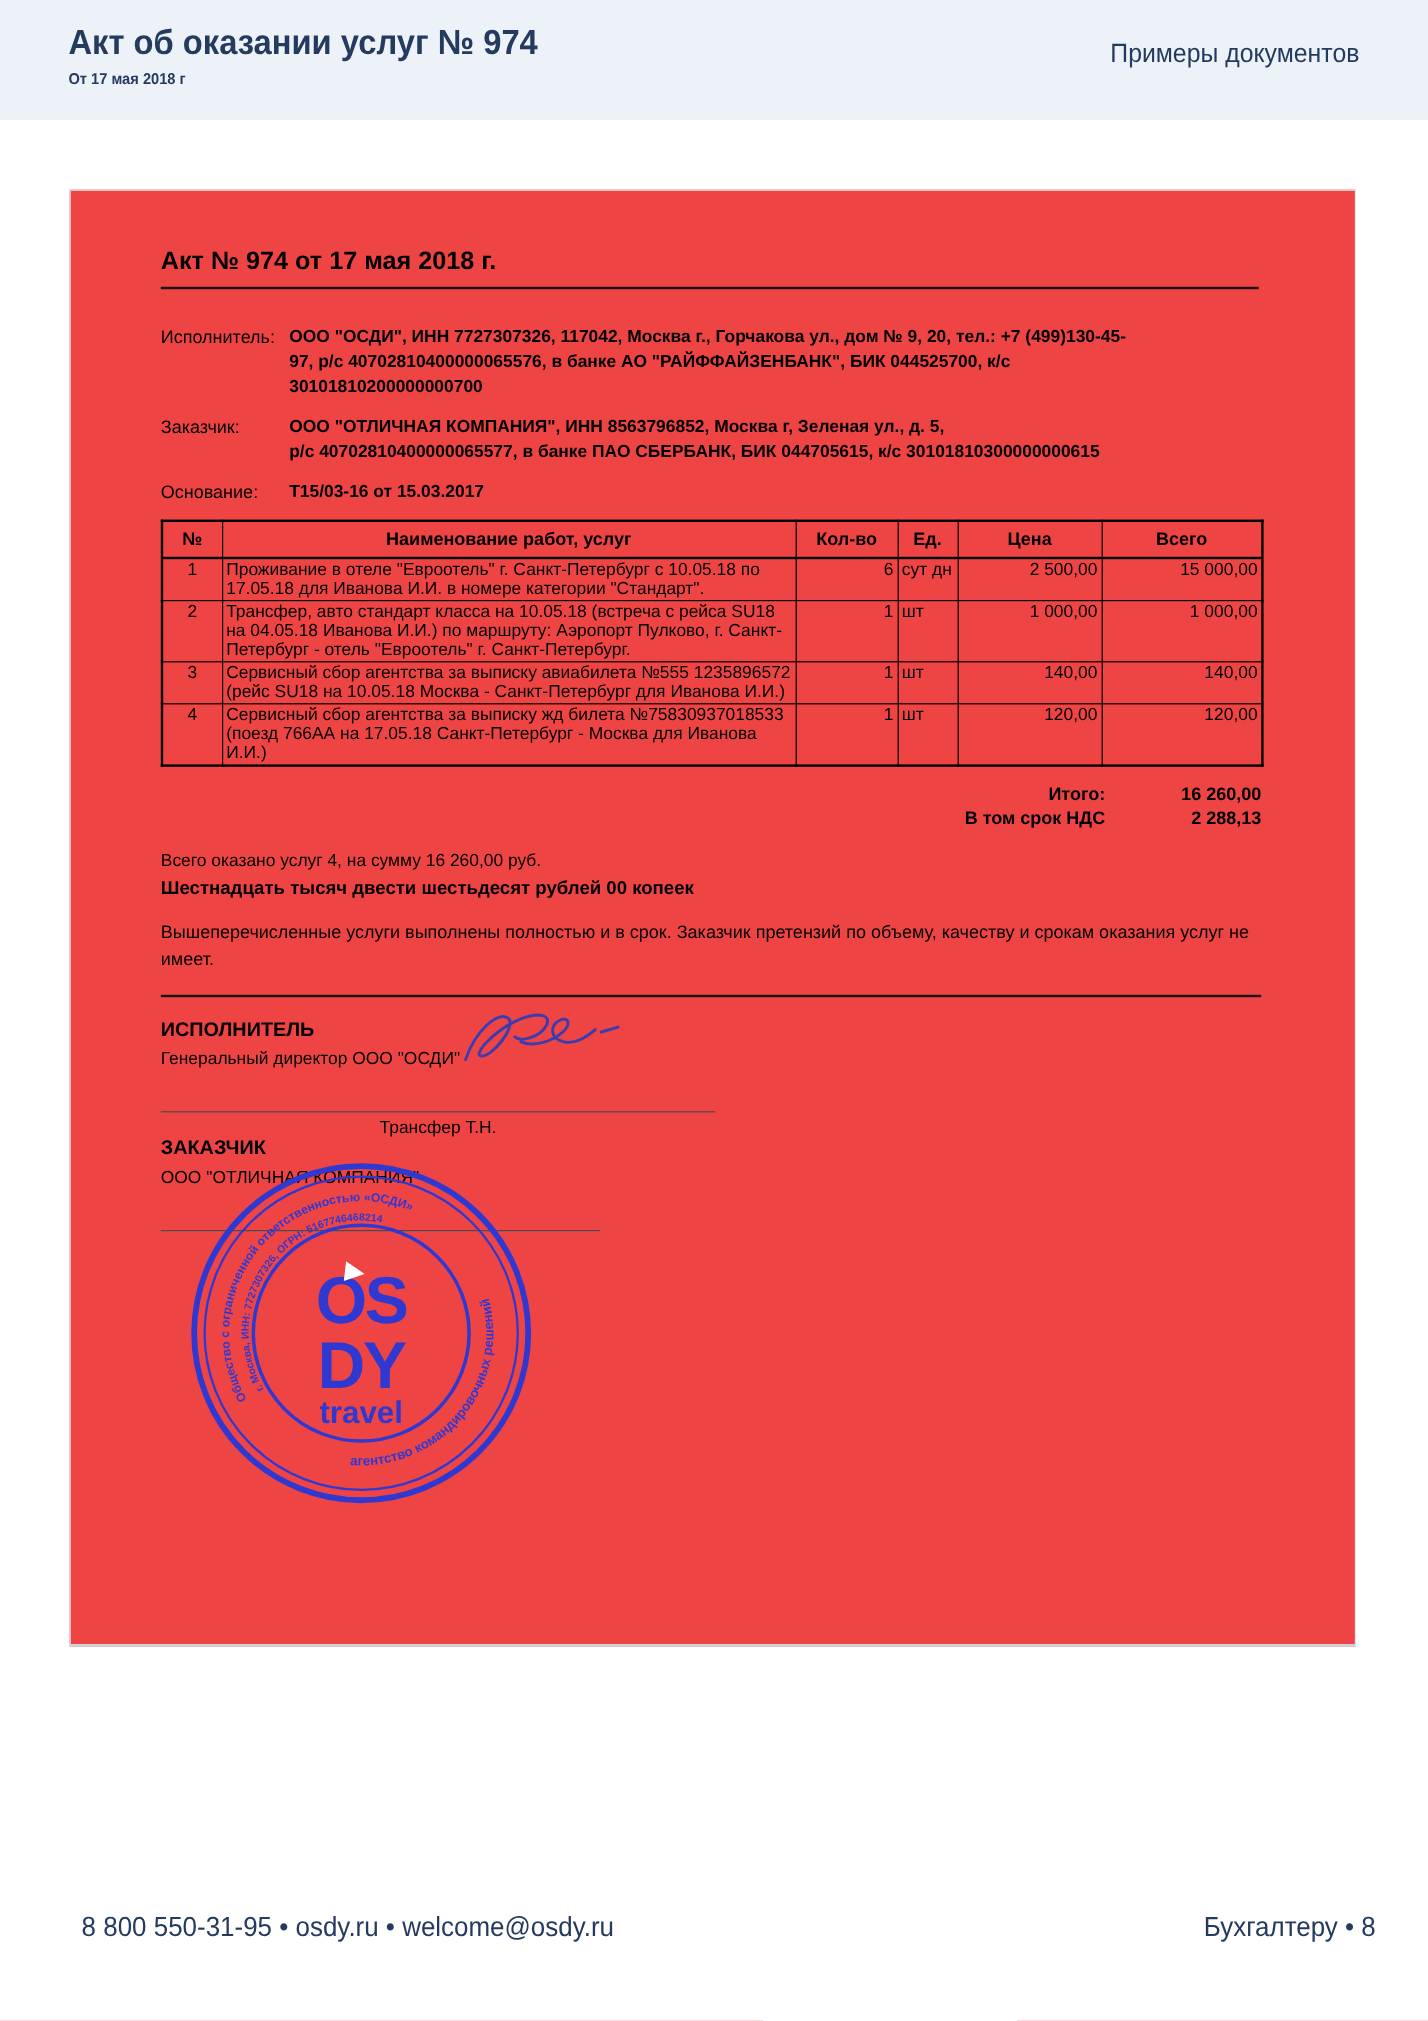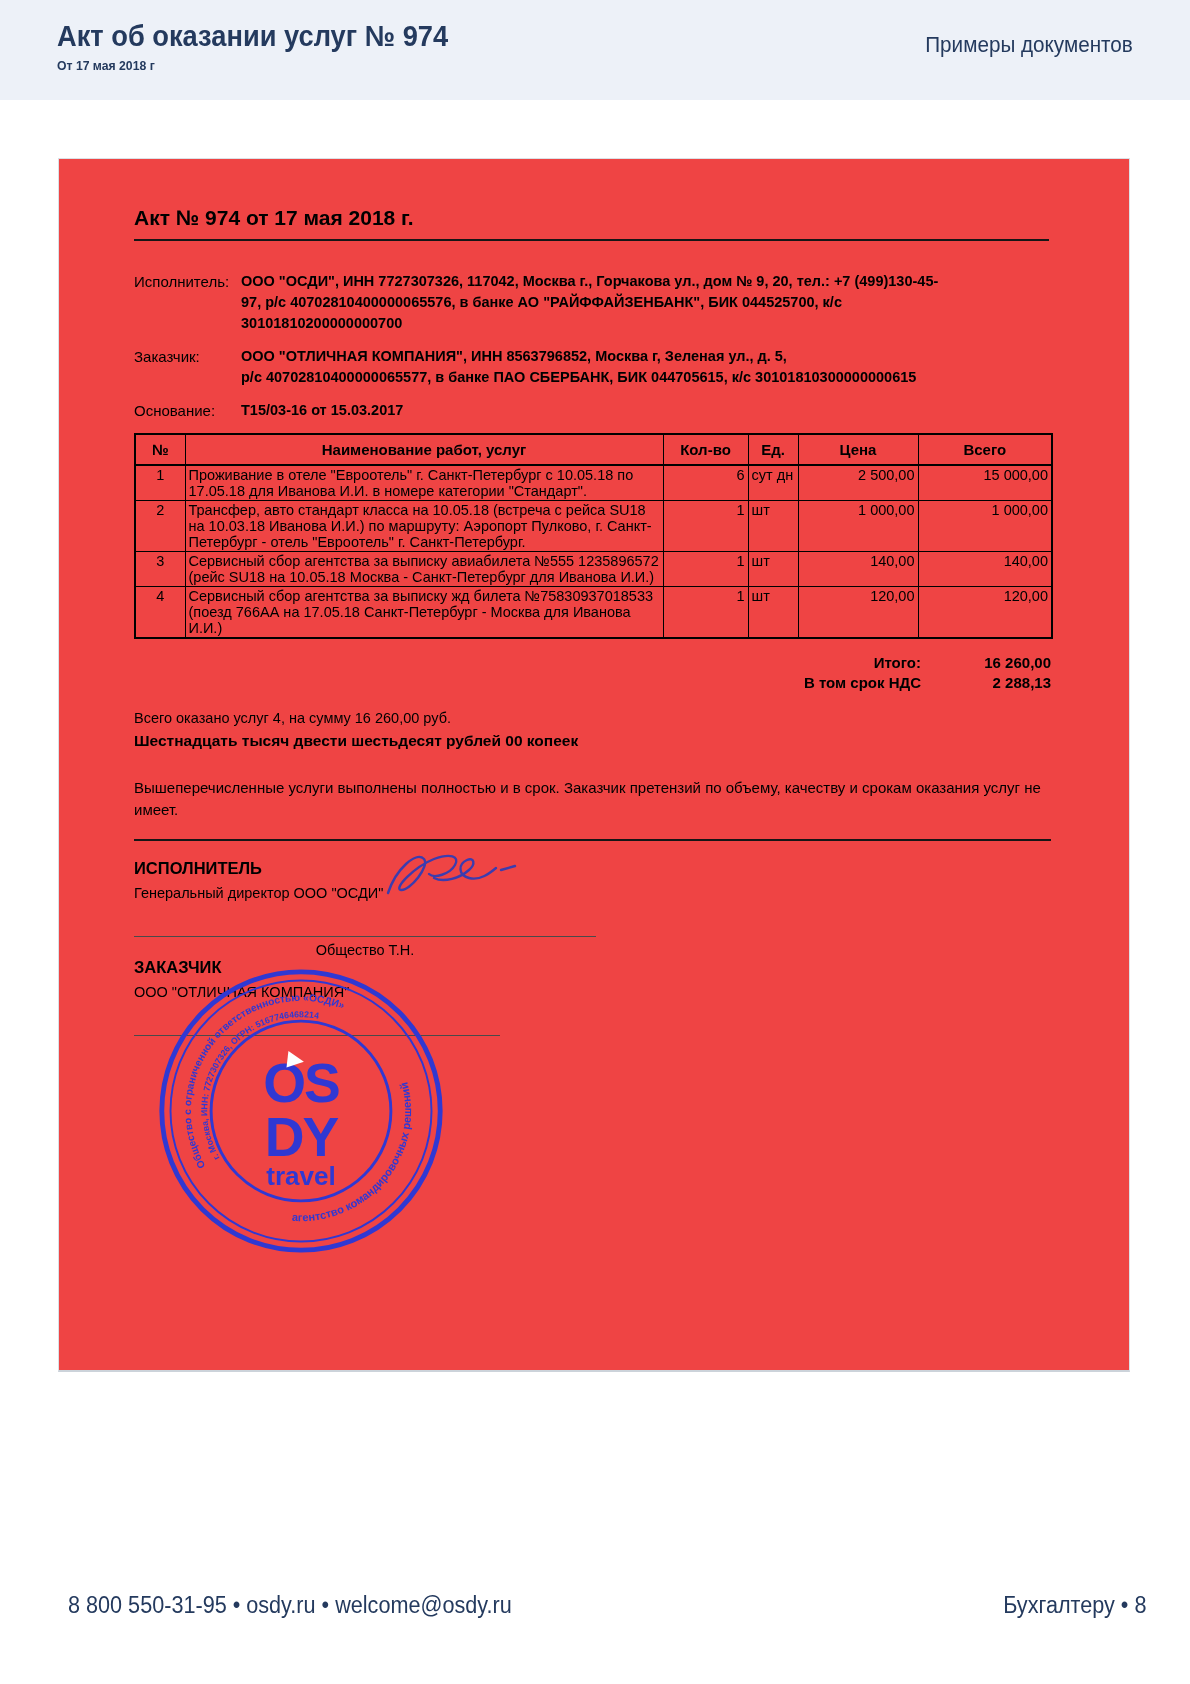--- a/index.html
+++ b/index.html
@@ -67,21 +67,21 @@
   td.c-price, td.c-sum { text-align:right; }
 
   
   .totals { width:917px; margin-top:14px; }
   .totals-row { display:flex; justify-content:flex-end; line-height:20px; }
   .totals-label { font-size:15px; font-weight:bold; text-align:right; }
   .totals-value { flex:0 0 130px; font-size:15px; font-weight:bold; text-align:right; }
 
   .summary-line { margin:16px 0 0 0; font-size:14.5px; line-height:19px; }
   .amount-words { margin:2px 0 0 0; font-size:15.5px; font-weight:bold; line-height:21px; }
-  .claims { margin:26px 0 0 0; width:917px; font-size:15px; line-height:22px; }
+  .claims { margin:16px 0 0 0; width:917px; font-size:15px; line-height:22px; }
 
   .sign-divider { height:2px; background:#161616; margin-top:18px; width:917px; }
 
   
   .sign-grid { display:flex; justify-content:space-between; width:917px; margin-top:18px;flex-direction:column; }
   .sign-col-left  { width:462px; position:relative; }
   .sign-col-right { width:366px; }
   .sign-heading { font-size:16.5px; font-weight:bold; }
   .sign-sub { margin-top:7px; font-size:14.5px; }
   .sign-line { border-top:1px solid #4a4a4a; margin-top:35px; }
@@ -158,21 +158,21 @@
       <tr>
         <td class="c-num">1</td>
         <td class="c-name">Проживание в отеле "Евроотель" г. Санкт-Петербург с 10.05.18 по 17.05.18 для Иванова И.И. в номере категории "Стандарт".</td>
         <td class="c-qty">6</td>
         <td class="c-unit">сут дн</td>
         <td class="c-price">2 500,00</td>
         <td class="c-sum">15 000,00</td>
       </tr>
       <tr>
         <td class="c-num">2</td>
-        <td class="c-name">Трансфер, авто стандарт класса на 10.05.18 (встреча с рейса SU18 на 10.03.18 Иванова И.И.) по маршруту: Аэропорт Пулково, г. Санкт-Петербург - отель "Евроотель" г. Санкт-Петербург.</td>
+        <td class="c-name">Трансфер, авто стандарт класса на 10.05.18 (встреча с рейса SU18 на 04.05.18 Иванова И.И.) по маршруту: Аэропорт Пулково, г. Санкт-Петербург - отель "Евроотель" г. Санкт-Петербург.</td>
         <td class="c-qty">1</td>
         <td class="c-unit">шт</td>
         <td class="c-price">1 000,00</td>
         <td class="c-sum">1 000,00</td>
       </tr>
       <tr>
         <td class="c-num">3</td>
         <td class="c-name">Сервисный сбор агентства за выписку авиабилета №555 1235896572 (рейс SU18 на 10.05.18 Москва - Санкт-Петербург для Иванова И.И.)</td>
         <td class="c-qty">1</td>
         <td class="c-unit">шт</td>
@@ -212,21 +212,21 @@
       <div class="sign-heading">ИСПОЛНИТЕЛЬ</div>
       <div class="sign-sub">Генеральный директор ООО "ОСДИ"</div>
       <svg class="signature-svg" viewBox="0 0 138 72">
         <g fill="none" stroke="#3c3cae" stroke-width="2.4" stroke-linecap="round">
           <path d="M6,52 C14,28 34,10 42,18 C48,25 28,50 19,49 C11,48 32,26 52,18 C68,12 78,15 73,24 C68,33 52,38 47,33"></path>
           <path d="M52,37 C62,42 78,37 87,29 C94,23 92,16 85,19 C76,23 76,34 87,37 C98,40 108,32 114,27"></path>
           <path d="M119,29 L133,25"></path>
         </g>
       </svg>
       <div class="sign-line"></div>
-      <div class="sign-name">Общество Т.Н.</div>
+      <div class="sign-name">Трансфер Т.Н.</div>
     </div>
     <div class="sign-col-right">
       <div class="sign-heading">ЗАКАЗЧИК</div>
       <div class="sign-sub">ООО "ОТЛИЧНАЯ КОМПАНИЯ"</div>
       <div class="sign-line"></div>
     </div>
   </div>
 
   <div class="stamp">
     <svg viewBox="0 0 300 300">

